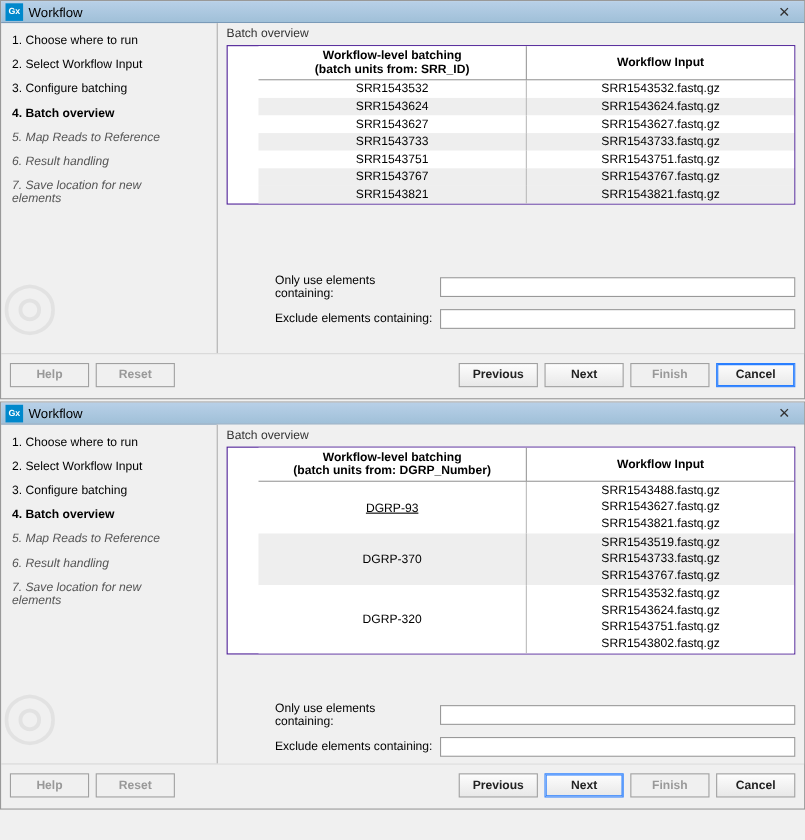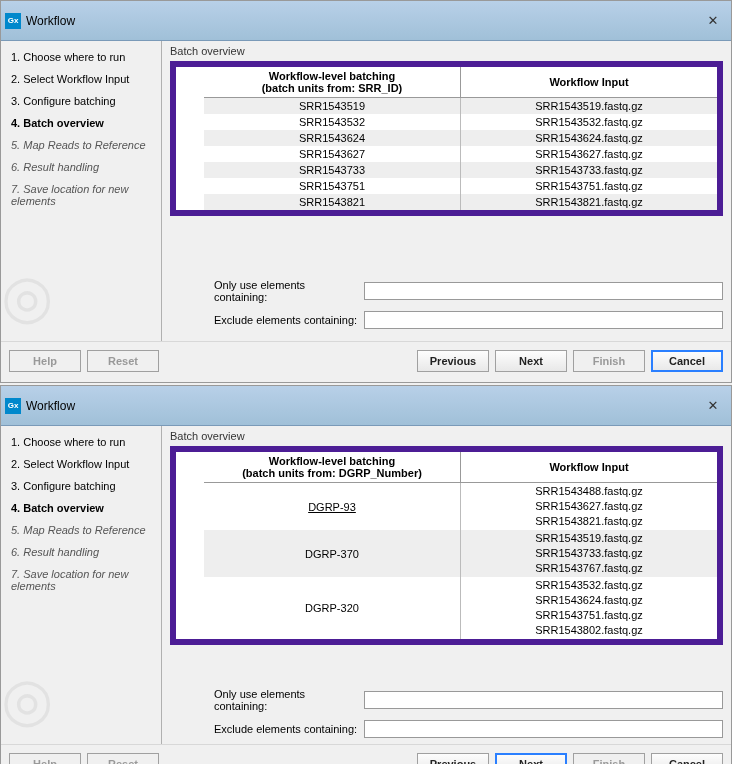--- a/index.html
+++ b/index.html
@@ -1,31 +1,31 @@
 <!DOCTYPE html>
 <html><head>
 <meta charset="utf-8">
 <style>
   * { box-sizing: border-box; margin: 0; padding: 0; }
   body { font-family: Tahoma, Arial, sans-serif; font-size: 11px; background: #f0f0f0; color: #000; }
   .window { width: 732px; background: #f0f0f0; border: 1px solid #999; margin-bottom: 2px; }
-  .titlebar { background: linear-gradient(#b8d0e8, #a0c0d8); height: 40px; display: flex; align-items: center; padding: 0 4px; border-bottom: 1px solid #7a9ab8; }
+  .titlebar { background: linear-gradient(#b8d0e8, #a0c0d8); height: 20px; display: flex; align-items: center; padding: 0 4px; border-bottom: 1px solid #7a9ab8; }
   .titlebar .app-icon { width: 16px; height: 16px; background: #0088cc; color: #fff; font-size: 8px; font-weight: bold; display: flex; align-items: center; justify-content: center; margin-right: 5px; }
   .titlebar .title { flex: 1; font-size: 12px; }
   .titlebar .close { width: 28px; height: 18px; display: flex; align-items: center; justify-content: center; font-size: 13px; color: #333; }
-  .body { display: flex; }
+  .body { display: flex; gap: 36px; }
   .sidebar { width: 160px; padding: 10px 6px; font-size: 11px; position: relative; min-height: 300px; }
   .sidebar ol { list-style: none; }
   .sidebar li { margin-bottom: 10px; padding-left: 4px; }
   .sidebar li.current { font-weight: bold; }
   .sidebar li.future { font-style: italic; color: #555; }
   .sidebar-deco { position: absolute; bottom: 0; left: 0; right: 0; height: 80px; opacity: 0.05; overflow: hidden; font-size: 60px; color: #000; }
   .main { flex: 1; border-left: 1px solid #b0b0b0; background: #f0f0f0; padding: 2px 8px 6px 8px; }
   .panel-title { font-size: 11px; color: #333; padding: 2px 0 4px 0; }
-  .table-wrap { border: 6px solid #4c1d95; background: #fff; padding-left: 28px; }
+  .table-wrap { border: 1px solid #4c1d95; background: #fff; padding-left: 28px; }
   .table-wrap table { width: 100%; border-collapse: collapse; font-size: 11px; table-layout: fixed; }
   .table-wrap th { background: #fff; border-bottom: 1px solid #999; border-right: 1px solid #999; padding: 3px 4px; font-weight: bold; text-align: center; }
   .table-wrap th:last-child { border-right: none; }
   .table-wrap td { padding: 1px 6px; text-align: center; border-right: 1px solid #bbb; height: 16px; }
   .table-wrap td:last-child { border-right: none; }
   .table-wrap tr.odd td { background: #fff; }
   .table-wrap tr.even td { background: #eeeeee; }
   .filter-row { display: flex; align-items: center; margin-top: 8px; }
   .filter-row label { width: 150px; text-align: left; padding-right: 4px; margin-left: 44px; }
   .filter-row input { flex: 1; border: 1px solid #999; height: 18px; padding: 1px 3px; font-size: 11px; }
@@ -67,43 +67,43 @@
             <tr>
               <th>
                 <span>Workflow-level batching</span><br>
                 <span>(batch units from:</span>
                 <span>SRR_ID</span><span>)</span>
               </th>
               <th>Workflow Input</th>
             </tr>
           </thead>
           <tbody id="tb1">
-              <tr class="even">
-                <td>SRR1543519</td>
-                <td>SRR1543519.fastq.gz</td>
-              </tr>
               <tr class="odd">
                 <td>SRR1543532</td>
                 <td>SRR1543532.fastq.gz</td>
               </tr>
               <tr class="even">
                 <td>SRR1543624</td>
                 <td>SRR1543624.fastq.gz</td>
               </tr>
               <tr class="odd">
                 <td>SRR1543627</td>
                 <td>SRR1543627.fastq.gz</td>
               </tr>
               <tr class="even">
                 <td>SRR1543733</td>
                 <td>SRR1543733.fastq.gz</td>
               </tr>
               <tr class="odd">
                 <td>SRR1543751</td>
                 <td>SRR1543751.fastq.gz</td>
+              </tr>
+              <tr class="even">
+                <td>SRR1543767</td>
+                <td>SRR1543767.fastq.gz</td>
               </tr>
               <tr class="even">
                 <td>SRR1543821</td>
                 <td>SRR1543821.fastq.gz</td>
               </tr>
             </tbody>
         </table>
       </div>
       <div class="filter-space"></div>
       <div class="filter-row">

